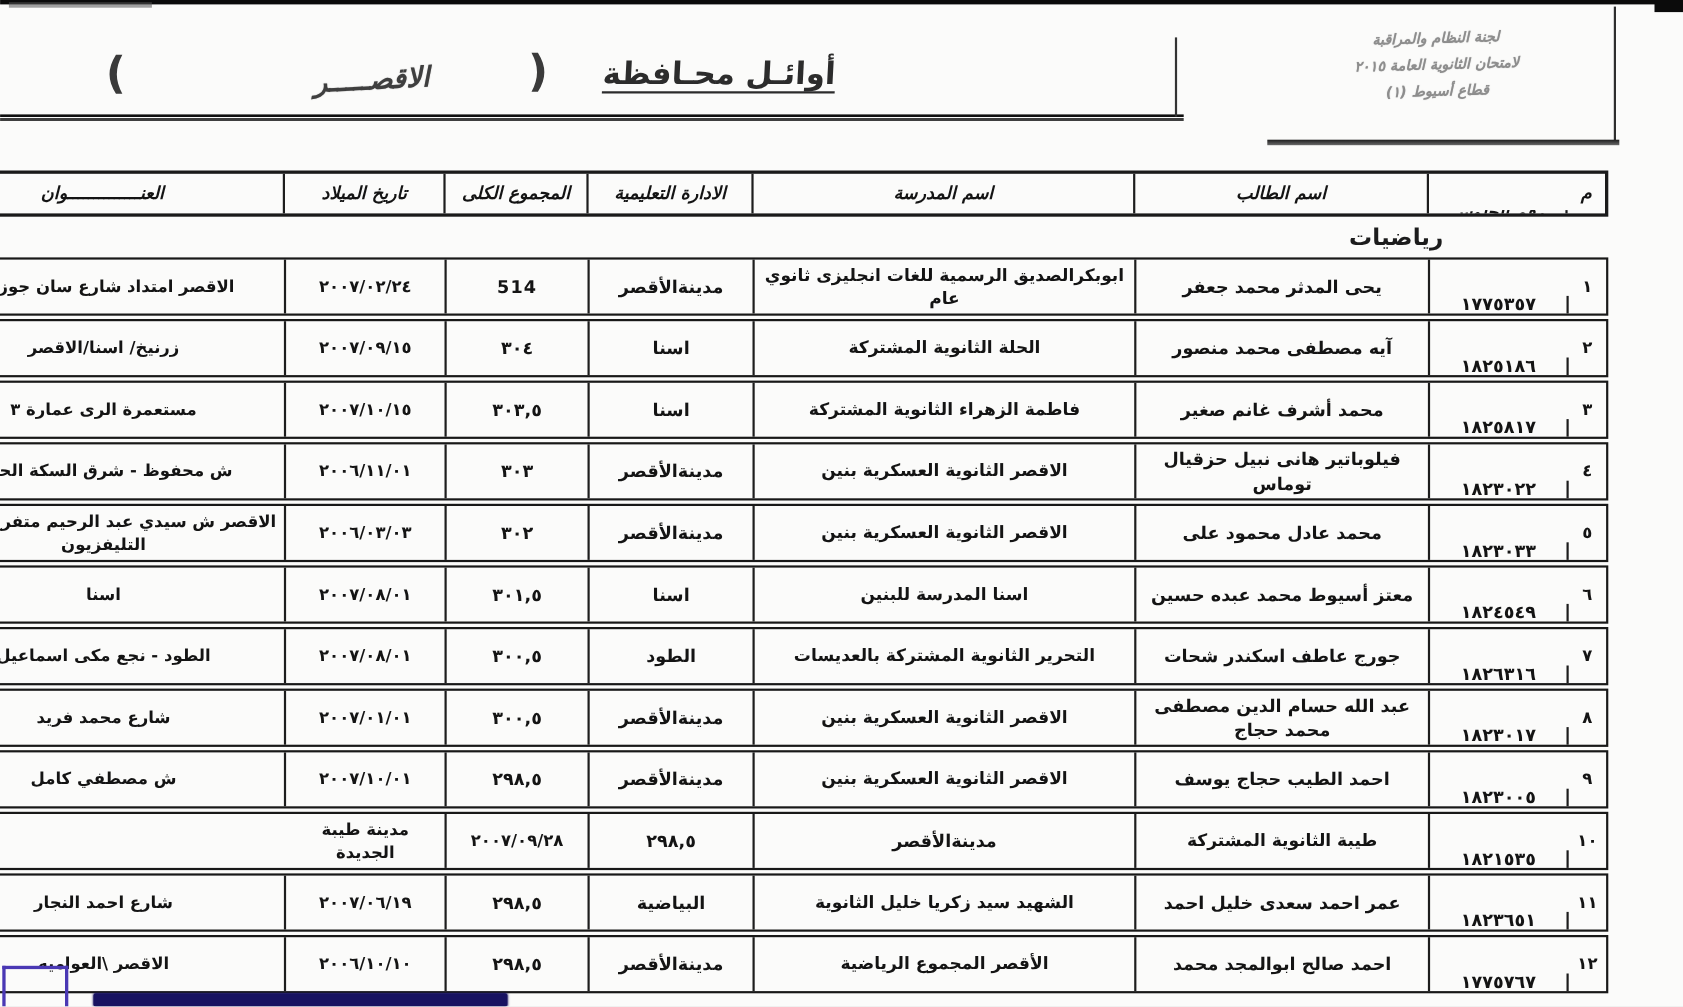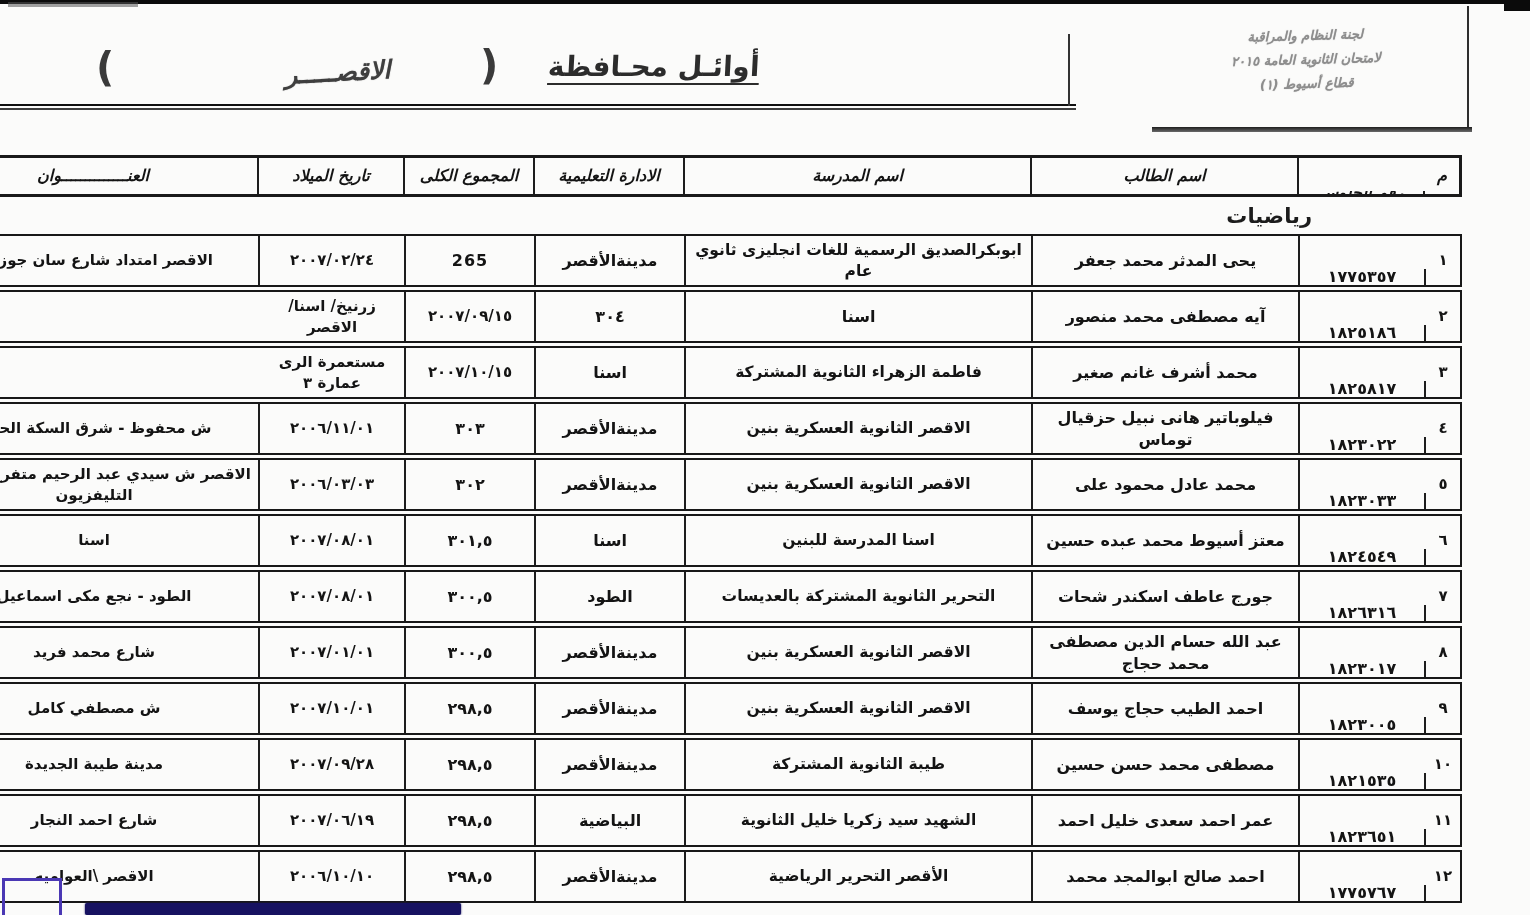--- a/index.html
+++ b/index.html
@@ -117,41 +117,43 @@
     </div>
 
     <div class="section-label">رياضيات</div>
 
     <div class="row">
       <div class="cell c-no">١</div>
       <div class="cell c-seat">١٧٧٥٣٥٧</div>
       <div class="cell c-student">يحى المدثر محمد جعفر</div>
       <div class="cell c-school">ابوبكرالصديق الرسمية للغات انجليزى ثانوي عام</div>
       <div class="cell c-admin">مدينةالأقصر</div>
-      <div class="cell c-total">265</div>
+      <div class="cell c-total">514</div>
       <div class="cell c-dob">٢٠٠٧/٠٢/٢٤</div>
       <div class="cell c-address">الاقصر امتداد شارع سان جوزيف</div>
     </div>
 
     <div class="row">
       <div class="cell c-no">٢</div>
       <div class="cell c-seat">١٨٢٥١٨٦</div>
       <div class="cell c-student">آيه مصطفى محمد منصور</div>
+      <div class="cell c-school">الحلة الثانوية المشتركة</div>
       <div class="cell c-admin">اسنا</div>
       <div class="cell c-total">٣٠٤</div>
       <div class="cell c-dob">٢٠٠٧/٠٩/١٥</div>
       <div class="cell c-address">زرنيخ/ اسنا/الاقصر</div>
     </div>
 
     <div class="row">
       <div class="cell c-no">٣</div>
       <div class="cell c-seat">١٨٢٥٨١٧</div>
       <div class="cell c-student">محمد أشرف غانم صغير</div>
       <div class="cell c-school">فاطمة الزهراء الثانوية المشتركة</div>
       <div class="cell c-admin">اسنا</div>
+      <div class="cell c-total">٣٠٣,٥</div>
       <div class="cell c-dob">٢٠٠٧/١٠/١٥</div>
       <div class="cell c-address">مستعمرة الرى عمارة ٣</div>
     </div>
 
     <div class="row">
       <div class="cell c-no">٤</div>
       <div class="cell c-seat">١٨٢٣٠٢٢</div>
       <div class="cell c-student">فيلوباتير هانى نبيل حزقيال توماس</div>
       <div class="cell c-school">الاقصر الثانوية العسكرية بنين</div>
       <div class="cell c-admin">مدينةالأقصر</div>
@@ -211,21 +213,20 @@
       <div class="cell c-school">الاقصر الثانوية العسكرية بنين</div>
       <div class="cell c-admin">مدينةالأقصر</div>
       <div class="cell c-total">٢٩٨,٥</div>
       <div class="cell c-dob">٢٠٠٧/١٠/٠١</div>
       <div class="cell c-address">ش مصطفي كامل</div>
     </div>
 
     <div class="row">
       <div class="cell c-no">١٠</div>
       <div class="cell c-seat">١٨٢١٥٣٥</div>
-      <div class="cell c-student">مصطفى محمد حسن حسين</div>
       <div class="cell c-school">طيبة الثانوية المشتركة</div>
       <div class="cell c-admin">مدينةالأقصر</div>
       <div class="cell c-total">٢٩٨,٥</div>
       <div class="cell c-dob">٢٠٠٧/٠٩/٢٨</div>
       <div class="cell c-address">مدينة طيبة الجديدة</div>
     </div>
 
     <div class="row">
       <div class="cell c-no">١١</div>
       <div class="cell c-seat">١٨٢٣٦٥١</div>
@@ -234,21 +235,21 @@
       <div class="cell c-admin">البياضية</div>
       <div class="cell c-total">٢٩٨,٥</div>
       <div class="cell c-dob">٢٠٠٧/٠٦/١٩</div>
       <div class="cell c-address">شارع احمد النجار</div>
     </div>
 
     <div class="row">
       <div class="cell c-no">١٢</div>
       <div class="cell c-seat">١٧٧٥٧٦٧</div>
       <div class="cell c-student">احمد صالح ابوالمجد محمد</div>
-      <div class="cell c-school">الأقصر التحرير الرياضية</div>
+      <div class="cell c-school">الأقصر المجموع الرياضية</div>
       <div class="cell c-admin">مدينةالأقصر</div>
       <div class="cell c-total">٢٩٨,٥</div>
       <div class="cell c-dob">٢٠٠٦/١٠/١٠</div>
       <div class="cell c-address">الاقصر \العواميه</div>
     </div>
 
   </div>
 
   <div class="bottom-band"></div>
   <div class="pen-mark"></div>

